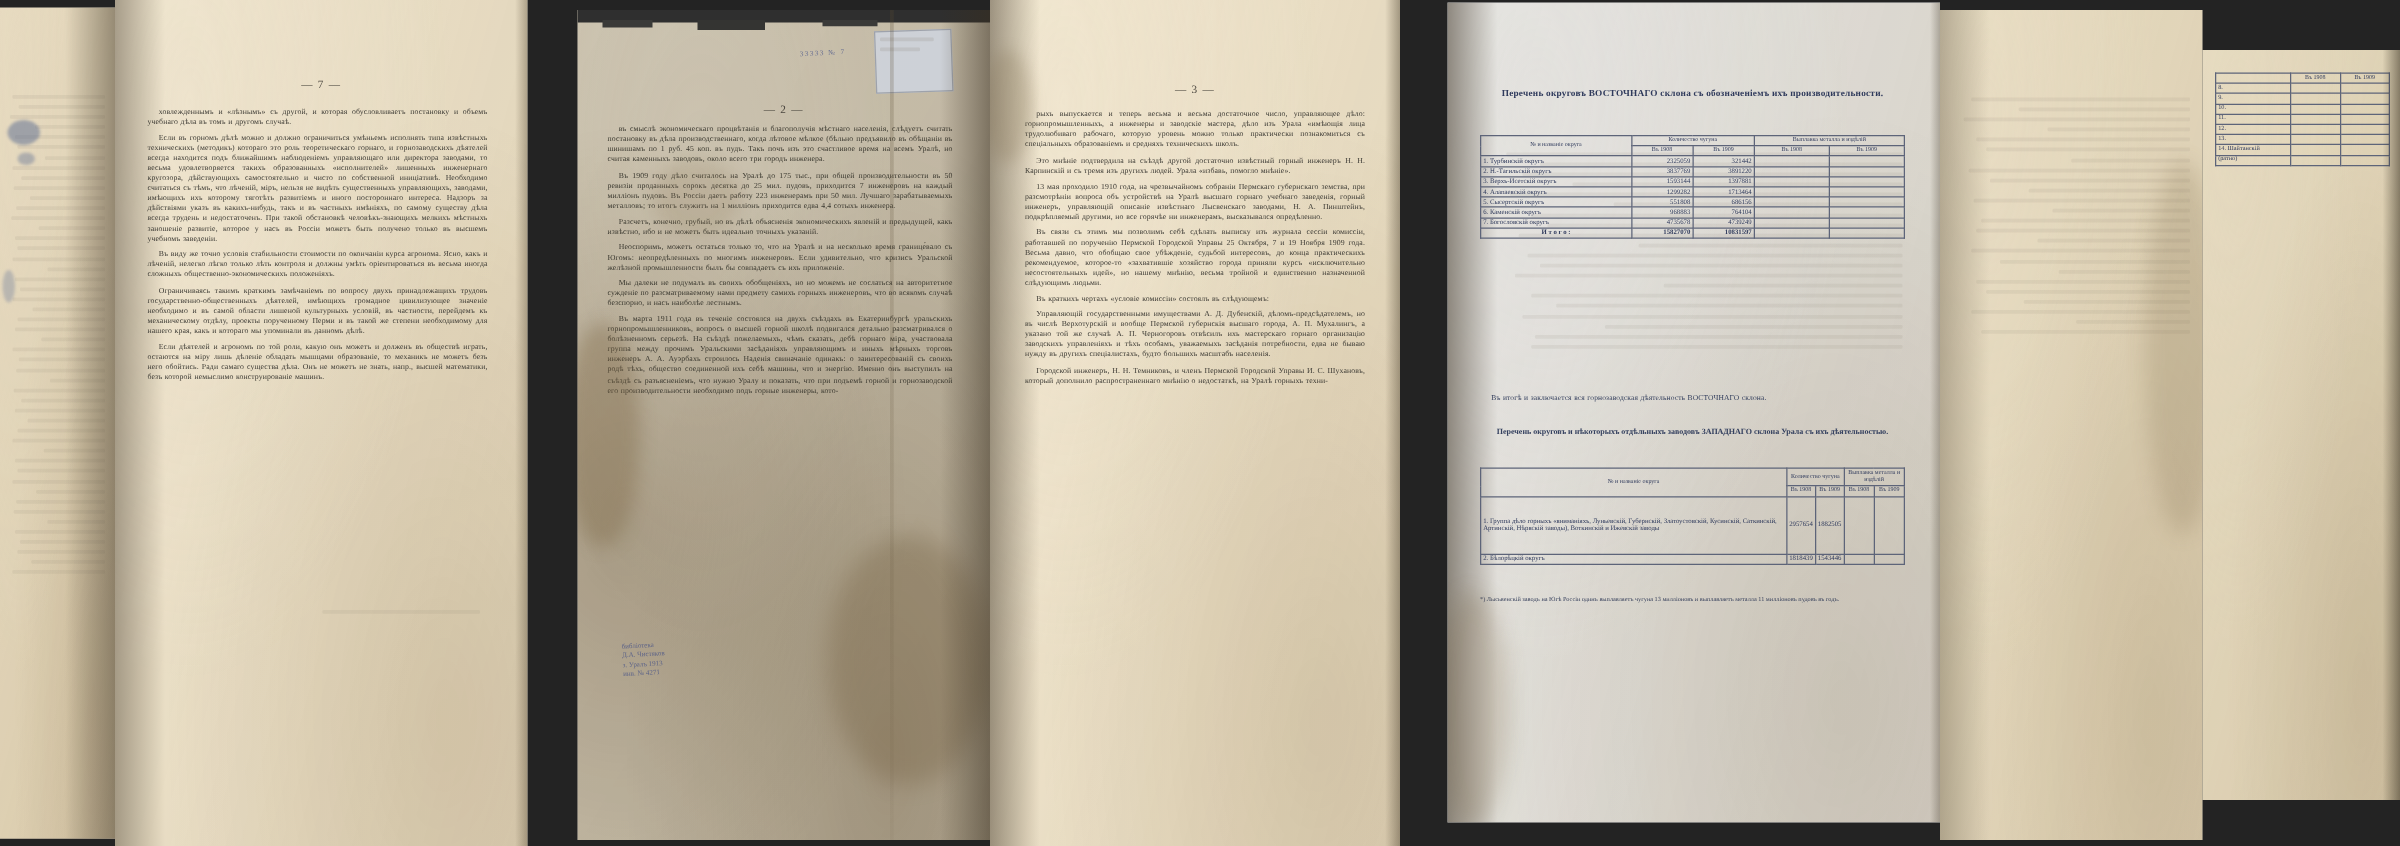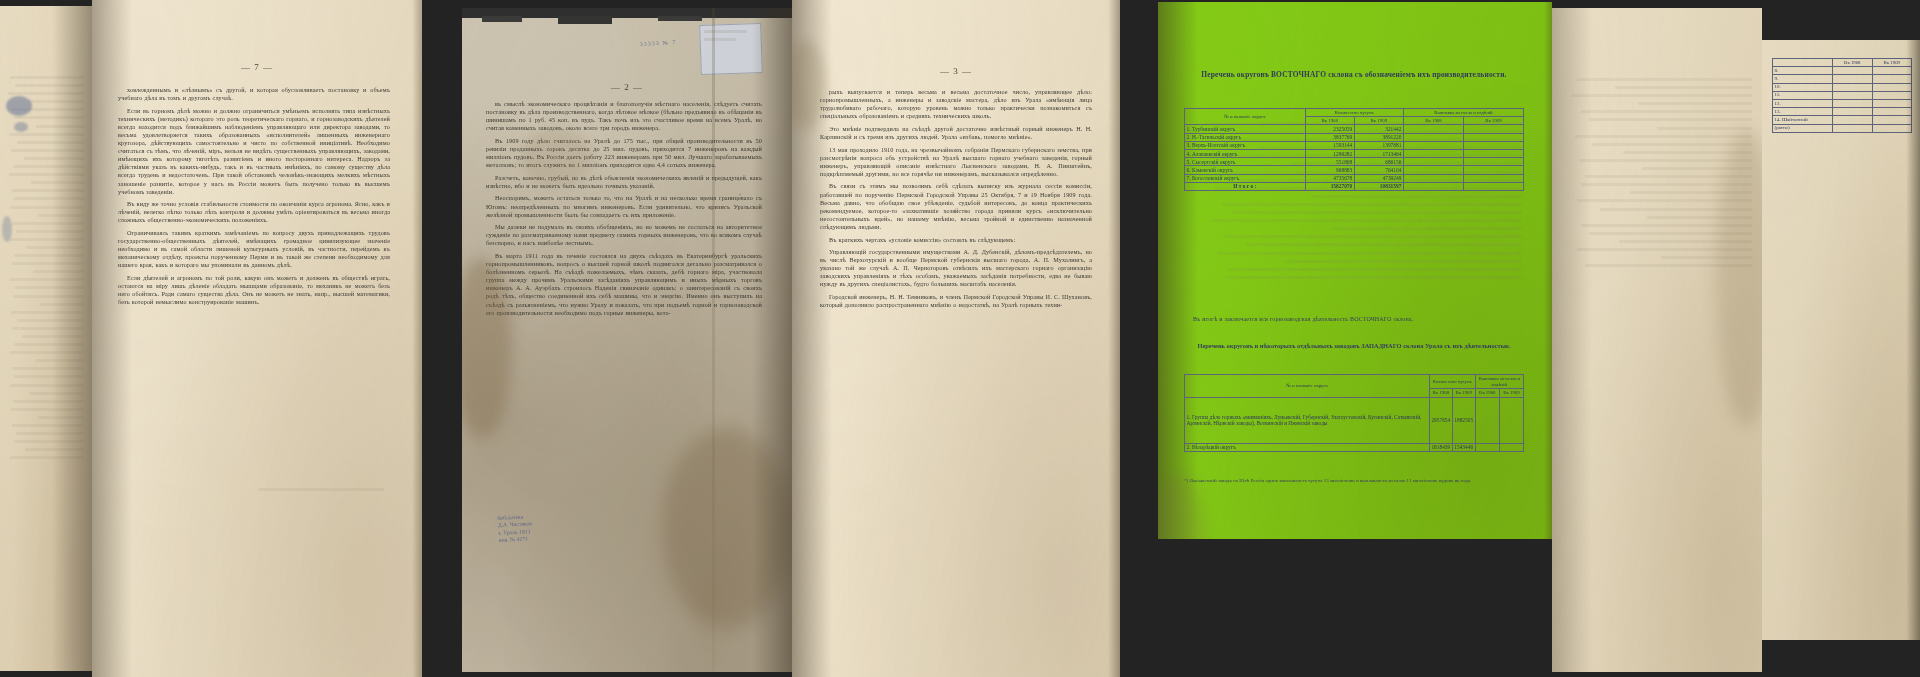--- a/index.html
+++ b/index.html
@@ -85,21 +85,21 @@
   #p-stub  { left: 0;   top: 6px;  width: 92px;  height: 665px; background: #e7dcc4; }
   #p-7     { left: 92px; top: 0px; width: 330px; height: 677px; background: #efe6d2; }
 
   
   #spread2 { position: absolute; left: 462px; top: 0; width: 658px; height: 677px; }
   #p-2 { left: 0;   top: 8px; width: 330px; height: 664px; background: #d9d2c2; }
   #p-3 { left: 330px; top: 0px; width: 328px; height: 677px; background: #f1e8d4; }
 
   
   #spread3 { position: absolute; left: 1158px; top: 0; width: 762px; height: 677px; }
-  #p-tab1 { left: 0;   top: 2px; width: 394px; height: 537px; background: #84cc16; }
+  #p-tab1 { left: 0;   top: 2px; width: 394px; height: 656px; background: #e5e5e5; }
   #p-tab2 { left: 394px; top: 8px; width: 210px; height: 664px; background: #e9dfc8; }
   #p-tab3 { left: 604px; top: 40px; width: 158px; height: 600px; background: #e6dcc4; }
 
   .tab-title {
     font-size: 7.4px;
     color: #2f3a5c;
     text-align: center;
     font-weight: bold;
     letter-spacing: 0.2px;
     line-height: 9px;

